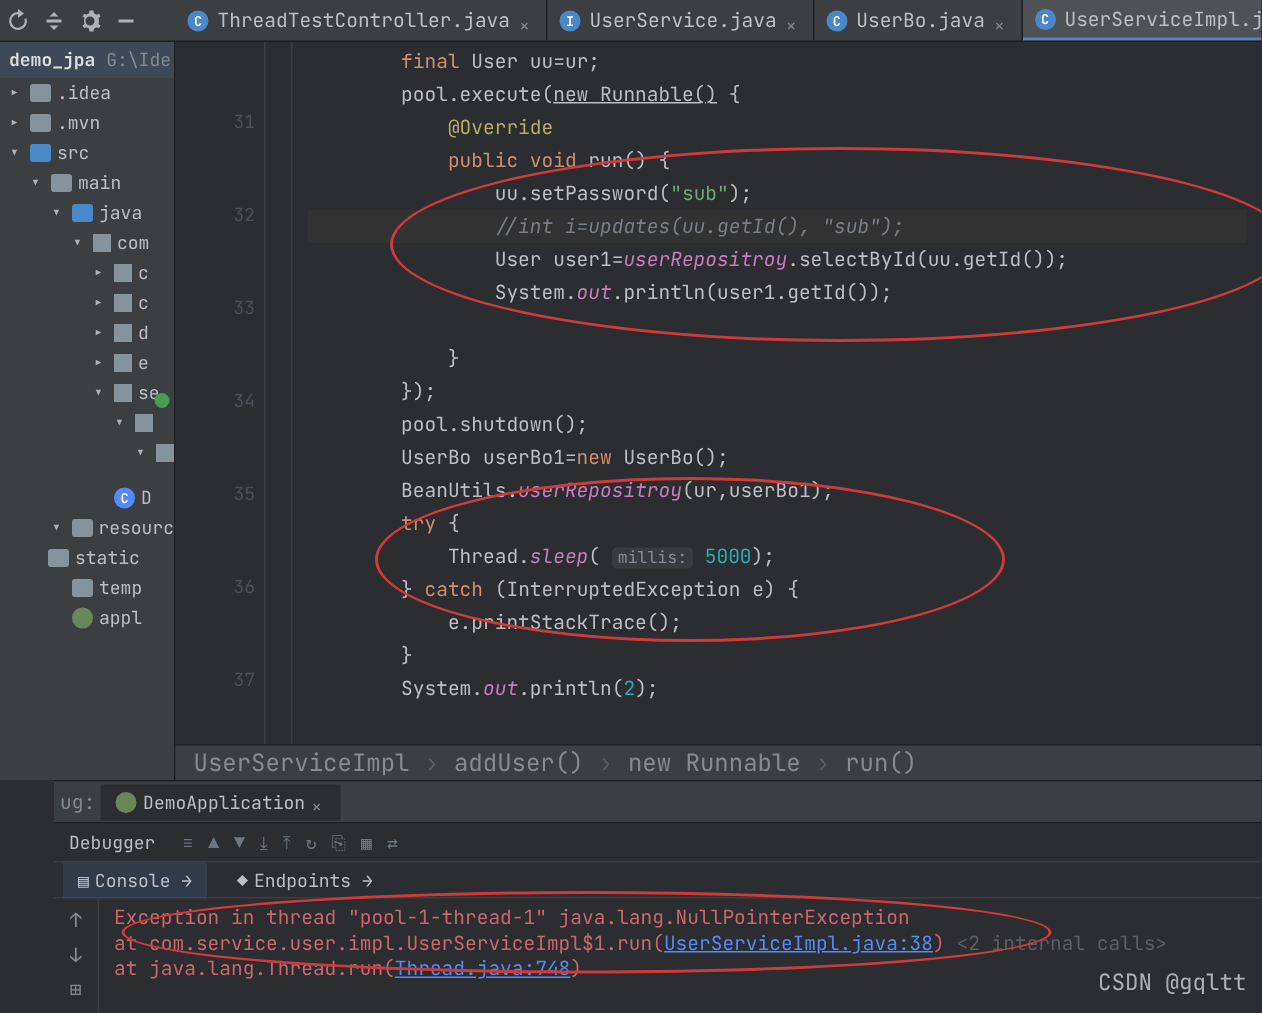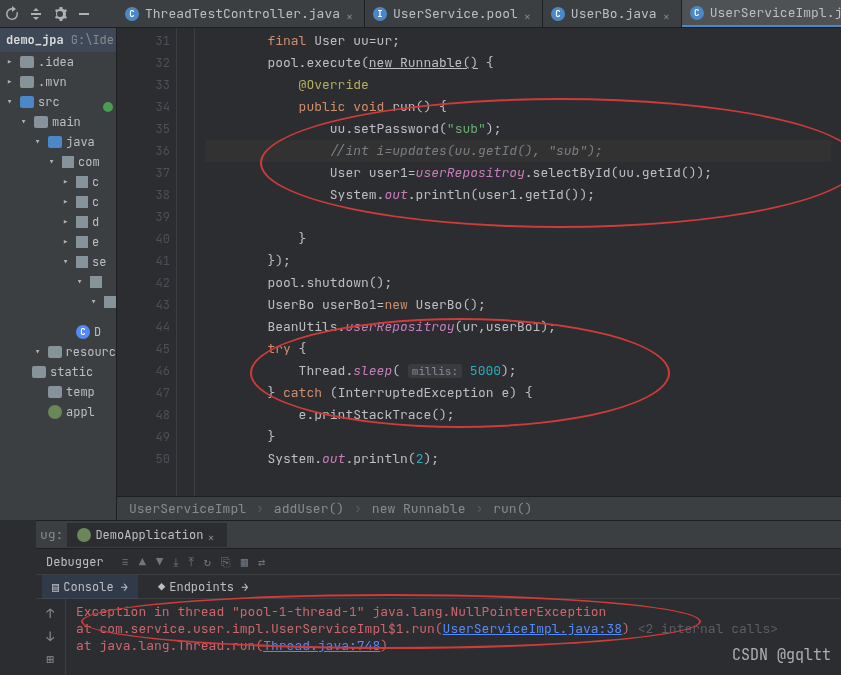--- a/index.html
+++ b/index.html
@@ -83,21 +83,21 @@
     .gutter {
       width: 60px;
       background: #2b2d30;
       border-right: 1px solid #3c3f41;
       padding: 2px 6px 2px 0;
       text-align: right;
       color: #4b5059;
       font-size: 12px;
       position: relative;
     }
-    .ln { height: 22px; line-height: 22px; position: relative; }
+    .ln { height: 22px; line-height: 22px; position: relative; margin-top: 40px; }
     .gmark { position: absolute; left: -14px; width: 10px; height: 10px; border-radius: 50%; top: 6px; }
     .gmark.green { background: #499c54; }
     .gutter2 { width: 18px; border-right: 1px solid #3c3f41; }
     .code {
       flex: 1;
       padding: 2px 10px;
       position: relative;
       overflow: hidden;
     }
     .line { height: 22px; line-height: 22px; white-space: pre; position: relative; }
@@ -113,21 +113,21 @@
     .hint { background: #393b40; color: #868a91; border-radius: 3px; padding: 0 4px; font-size: 11px; }
     .breadcrumb {
       position: absolute;
       bottom: 0; left: 0; right: 0;
       height: 24px;
       background: #3c3f41;
       display: flex; align-items: center;
       padding: 0 12px;
       gap: 10px;
       color: #868a91;
-      font-size: 13px;
+      font-size: 16px;
       border-top: 1px solid #1e1f22;
     }
     .bc-sep { color: #5a5d63; }
     .ellipse { position: absolute; border: 2px solid #cd3b3b; border-radius: 50%; pointer-events: none; z-index: 5; }
     .ell1 { left: 65px; top: 70px; width: 600px; height: 130px; }
     .ell2 { left: 55px; top: 290px; width: 420px; height: 110px; }
     .debug-panel {
       position: absolute;
       bottom: 0; left: 0; right: 0;
       height: 155px;
@@ -223,21 +223,21 @@
 </div>
 
 <div class="editor-tabs">
   <div class="tab">
       <span class="tab-icon">C</span>
       <span>ThreadTestController.java</span>
       <span class="tab-close">×</span>
     </div>
   <div class="tab">
       <span class="tab-icon">I</span>
-      <span>UserService.pool</span>
+      <span>UserService.java</span>
       <span class="tab-close">×</span>
     </div>
   <div class="tab">
       <span class="tab-icon">C</span>
       <span>UserBo.java</span>
       <span class="tab-close">×</span>
     </div>
   <div class="tab active">
       <span class="tab-icon">C</span>
       <span>UserServiceImpl.java</span>

